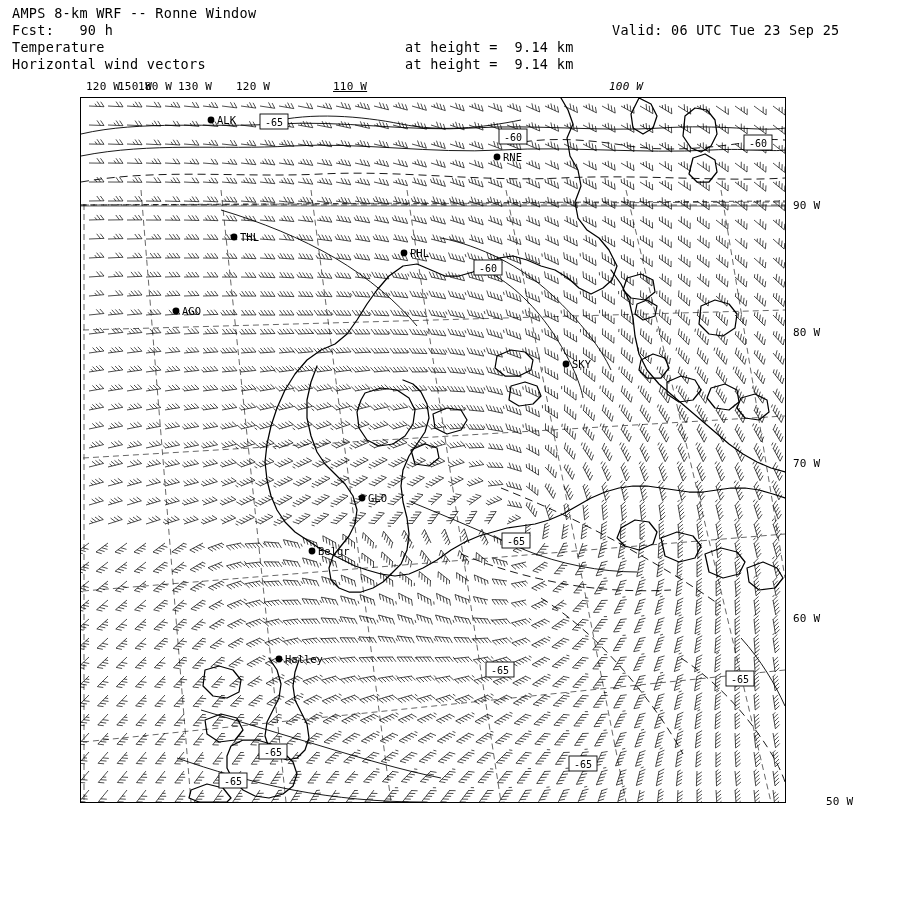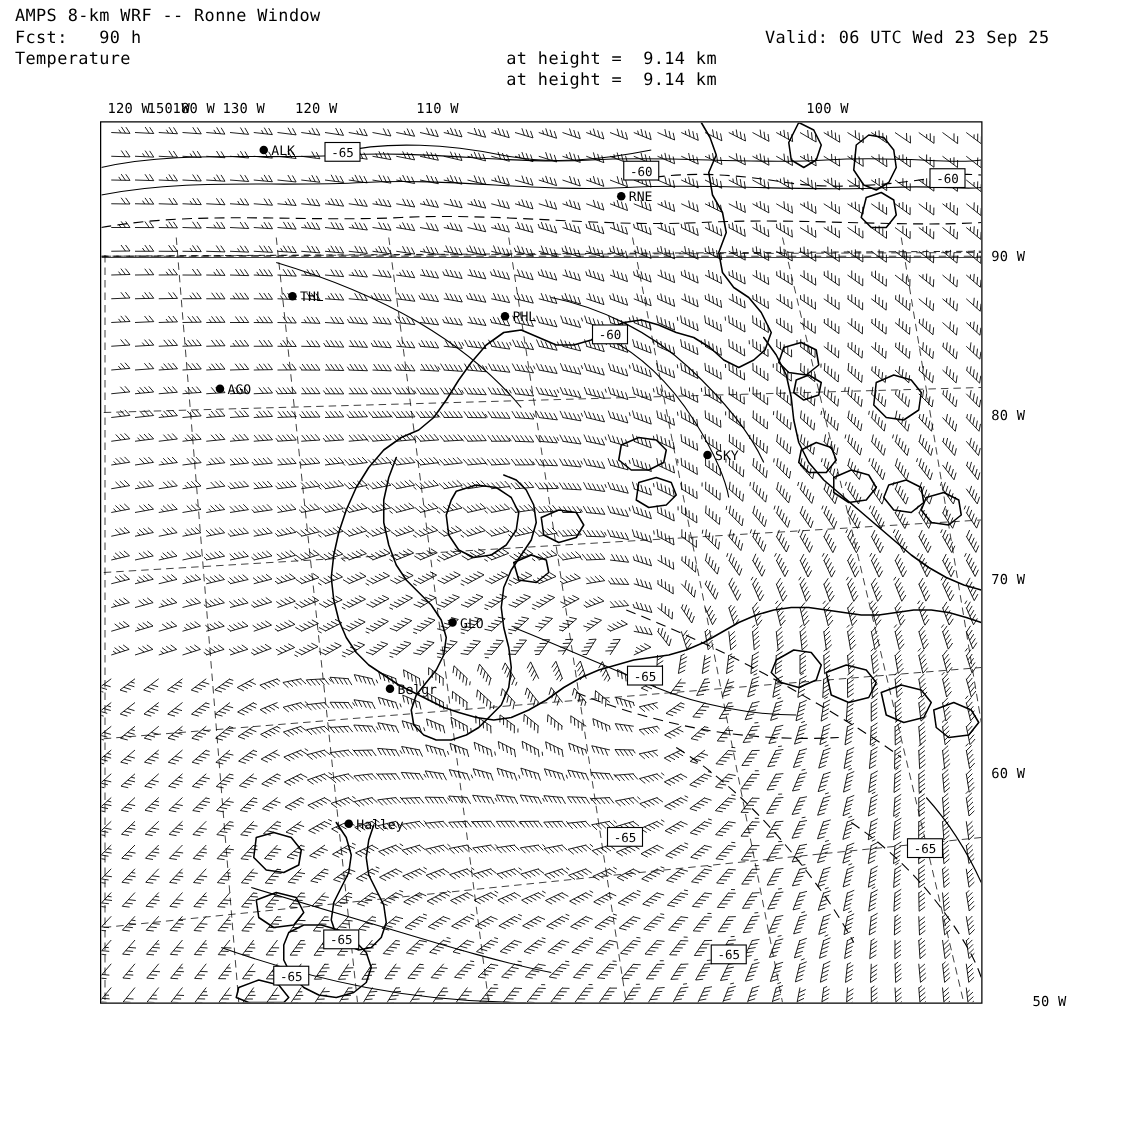--- a/index.html
+++ b/index.html
@@ -80,32 +80,33 @@
   }
 </style>
 </head>
 <body>
 
 <div class="page">
 
   <div class="hdr" id="hdr-title">AMPS 8-km WRF -- Ronne Window</div>
   <div class="hdr" id="hdr-fcst">Fcst:   90 h</div>
   <div class="hdr" id="hdr-field1">Temperature</div>
+  <div class="hdr" id="hdr-field2">Horizontal wind vectors</div>
   <div class="hdr" id="hdr-h1">at height =  9.14 km</div>
   <div class="hdr" id="hdr-h2">at height =  9.14 km</div>
-  <div class="hdr" id="hdr-valid">Valid: 06 UTC Wed 23 Sep 25</div>
+  <div class="hdr" id="hdr-valid">Valid: 06 UTC Tue 23 Sep 25</div>
 
   <div id="axis-top">
     <div class="axlab" style="left:86px;  top:80px;">120 W</div>
     <div class="axlab" style="left:118px; top:80px;">150 W</div>
     <div class="axlab" style="left:138px; top:80px;">180 W</div>
     <div class="axlab" style="left:178px; top:80px;">130 W</div>
     <div class="axlab" style="left:236px; top:80px;">120 W</div>
-    <div class="axlab" style="left:333px; top:80px;">110 W</div>
-    <div class="axlab" style="left:645px; top:80px;">100 W</div>
+    <div class="axlab" style="left:333px; top:80px;text-decoration:underline;">110 W</div>
+    <div class="axlab" style="left:609px; top:80px;font-style:italic;">100 W</div>
   </div>
   <div id="axis-right">
     <div class="axlab" style="left:793px; top:199px;">90 W</div>
     <div class="axlab" style="left:793px; top:326px;">80 W</div>
     <div class="axlab" style="left:793px; top:457px;">70 W</div>
     <div class="axlab" style="left:793px; top:612px;">60 W</div>
     <div class="axlab" style="left:826px; top:795px;">50 W</div>
   </div>
 
   <div id="map-frame">

